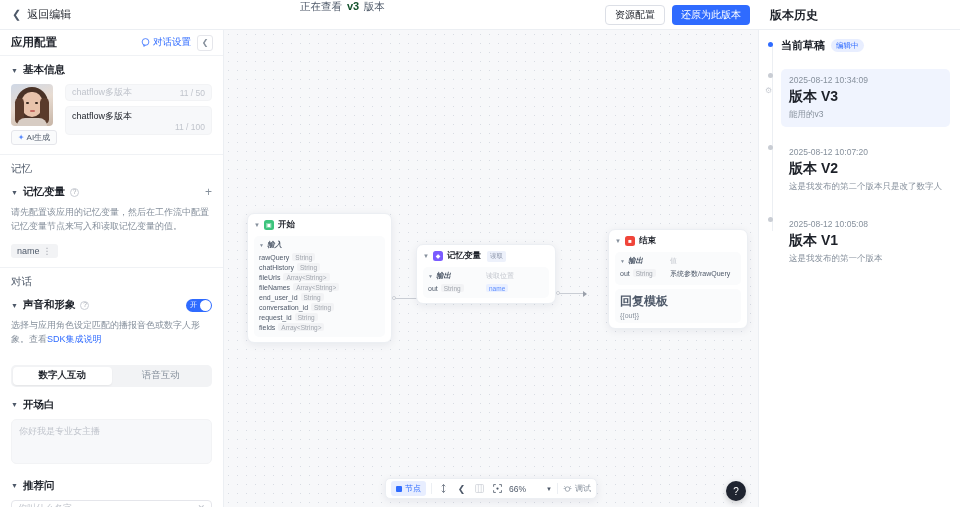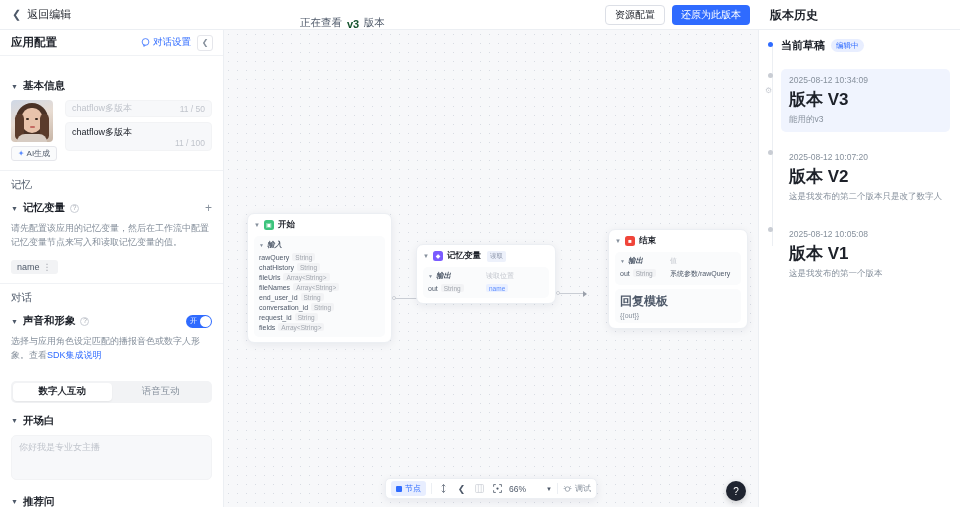--- a/index.html
+++ b/index.html
@@ -21,21 +21,21 @@
     position: relative;
   }
   .back-btn {
     display: flex; align-items: center; gap: 6px;
     padding: 0 12px; height: 100%;
     font-size: 11px; color: #1d2129; cursor: pointer;
   }
   .back-chev { font-size: 11px; color: #4e5969; line-height: 1; }
   .topbar-center {
     position: absolute; left: 300px; top: 0; height: 30px;
-    display: flex; align-items: flex-end; gap: 5px;
+    display: flex; align-items: flex-start; gap: 5px;
     font-size: 10.5px; color: #4e5969;
   }
   .topbar-center .vnum { font-size: 11px; font-weight: 700; color: #14532d; letter-spacing: -0.2px;}
   .topbar-right {
     position: absolute; right: 0; top: 0; height: 30px; width: 202px;
     display: flex; align-items: center;
   }
   .topbar-actions {
     position: absolute; right: 210px; top: 0; height: 30px;
     display: flex; align-items: center; gap: 7px;
@@ -71,21 +71,21 @@
   .left-head h2 { font-size: 11.5px; font-weight: 700; flex: 1; }
   .conv-set {
     display: flex; align-items: center; gap: 3px;
     font-size: 9.5px; color: #2f6bff; cursor: pointer;
   }
   .collapse-btn {
     width: 16px; height: 16px; border: 1px solid #e5e6eb; border-radius: 3px;
     display: flex; align-items: center; justify-content: center;
     font-size: 8px; color: #86909c; cursor: pointer; background: #fff;
   }
-  .left-scroll { flex: 1; overflow-y: auto; margin-top: 16px; }
+  .left-scroll { flex: 1; overflow-y: auto; }
 
   .sec { padding: 7px 11px 9px; }
   .sec-divider { border-bottom: 1px solid #f0f2f5; }
   .sec-title-row {
     display: flex; align-items: center; gap: 5px; margin-bottom: 7px;
   }
   .caret { font-size: 7px; color: #4e5969; line-height: 1; }
   .sec-title { font-size: 10.5px; font-weight: 700; color: #1d2129; }
   .sec-plain-title { font-size: 10.5px; color: #4e5969; padding: 7px 11px 2px; }
   .help-ico {
@@ -274,21 +274,21 @@
   .tl-dot.active { background: #2f6bff; }
   .tl-draft { display: flex; align-items: center; gap: 6px; padding-bottom: 2px; }
   .tl-draft-title { font-size: 11px; font-weight: 700; color: #1d2129; }
   .tl-badge {
     font-size: 7.5px; color: #2f6bff; background: #e8eeff;
     border-radius: 8px; padding: 1.5px 5px;
   }
   .tl-card { border-radius: 5px; padding: 6px 8px; }
   .tl-card.sel { background: #f0f4fe; }
   .tl-time { font-size: 8.5px; color: #86909c; margin-bottom: 3px; }
-  .tl-name { font-size: 17px; font-weight: 700; color: #1d2129; margin-bottom: 3px; }
+  .tl-name { font-size: 14px; font-weight: 700; color: #1d2129; margin-bottom: 3px; }
   .tl-note { font-size: 8.5px; color: #86909c; line-height: 1.4; }
   .tl-gear {
     position: absolute; left: -16px; top: 18px; width: 9px; height: 9px;
     color: #c9cdd4; font-size: 8px; line-height: 1;
   }
 </style>
 </head>
 <body>
 
 <div class="app">

